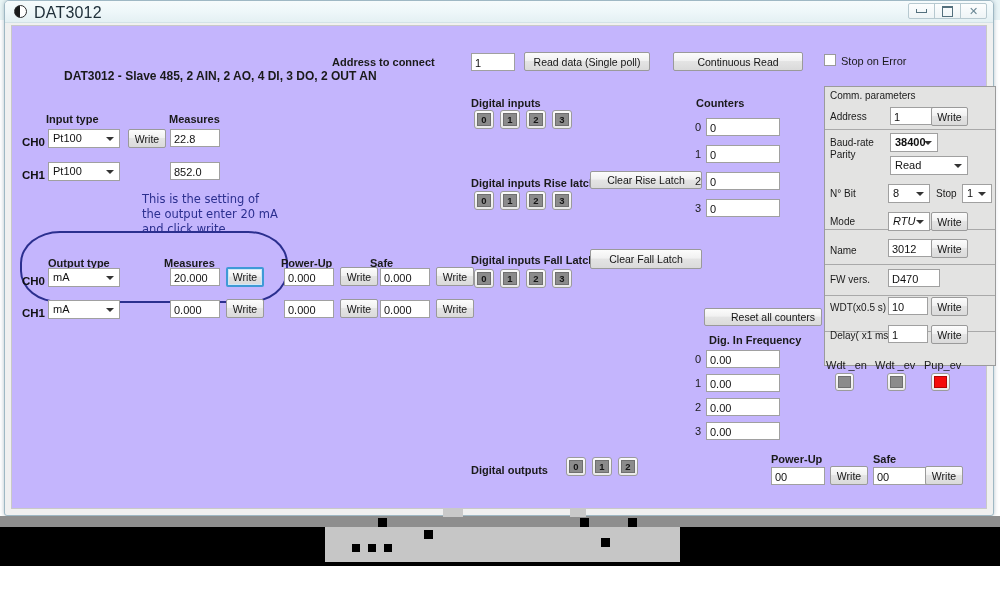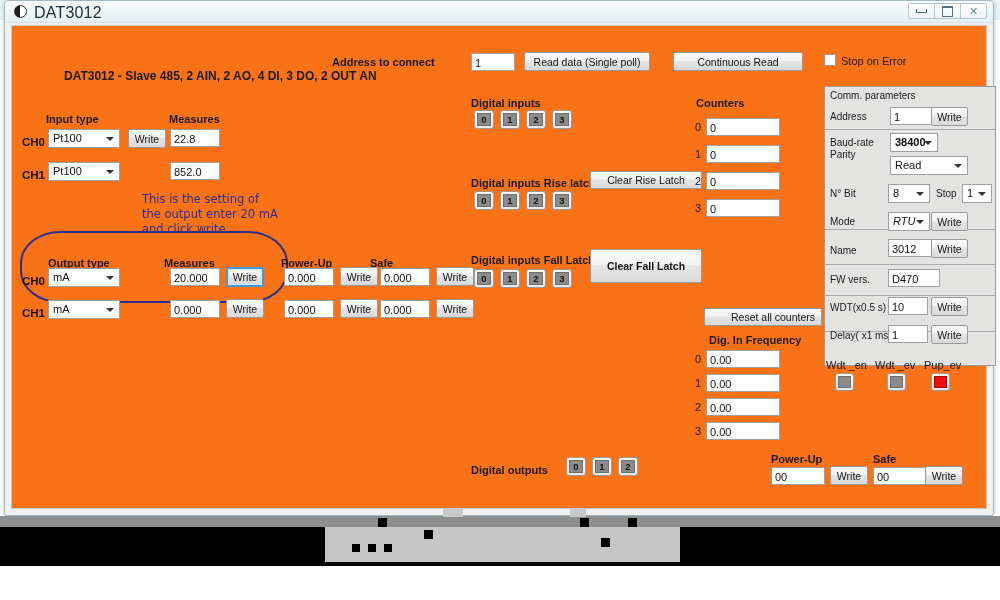--- a/index.html
+++ b/index.html
@@ -50,21 +50,21 @@
   }
   .tb-btn:first-child{border-radius:2px 0 0 2px;}
   .tb-btn:last-child{border-radius:0 2px 2px 0;}
   .glyph-min{display:block;width:9px;height:3px;border:1px solid #54707d;border-top:none;background:transparent;}
   .glyph-max{display:block;width:9px;height:8px;border:1px solid #54707d;border-top-width:2px;background:transparent;}
   .glyph-close{font-size:11px;line-height:1;color:#6a8794;font-family:"DejaVu Sans",sans-serif;}
 
   
   .client{
     position:absolute;left:6px;top:24px;width:976px;height:484px;
-    background:#f97316;border:1px solid #c9c9c8;box-sizing:border-box;
+    background:#c4b5fd;border:1px solid #c9c9c8;box-sizing:border-box;
   }
 
   
   .lbl{position:absolute;font-size:11px;color:#1a1a1a;white-space:nowrap;}
   .lbl.b{font-weight:bold;}
   .lbl.sm{font-size:10px;}
   .ch{position:absolute;font-size:11.5px;font-weight:bold;color:#111;}
 
   
   .tbox{
@@ -255,21 +255,21 @@
           <div class="core">1</div>
         </div>
       <div class="ind" style="left:514px;top:165px;width:20px;height:19px;">
           <div class="core">2</div>
         </div>
       <div class="ind" style="left:540px;top:165px;width:20px;height:19px;">
           <div class="core">3</div>
         </div>
 
       <div class="lbl b" style="left:459px;top:228px;">Digital inputs Fall Latch</div>
-      <div class="btn" style="left:578px;top:223px;width:112px;height:34px;font-weight:bold;">Clear Fall Latch</div>
+      <div class="btn" style="left:578px;top:223px;width:112px;height:20px;">Clear Fall Latch</div>
       <div class="ind" style="left:462px;top:243px;width:20px;height:19px;">
           <div class="core">0</div>
         </div>
       <div class="ind" style="left:488px;top:243px;width:20px;height:19px;">
           <div class="core">1</div>
         </div>
       <div class="ind" style="left:514px;top:243px;width:20px;height:19px;">
           <div class="core">2</div>
         </div>
       <div class="ind" style="left:540px;top:243px;width:20px;height:19px;">

